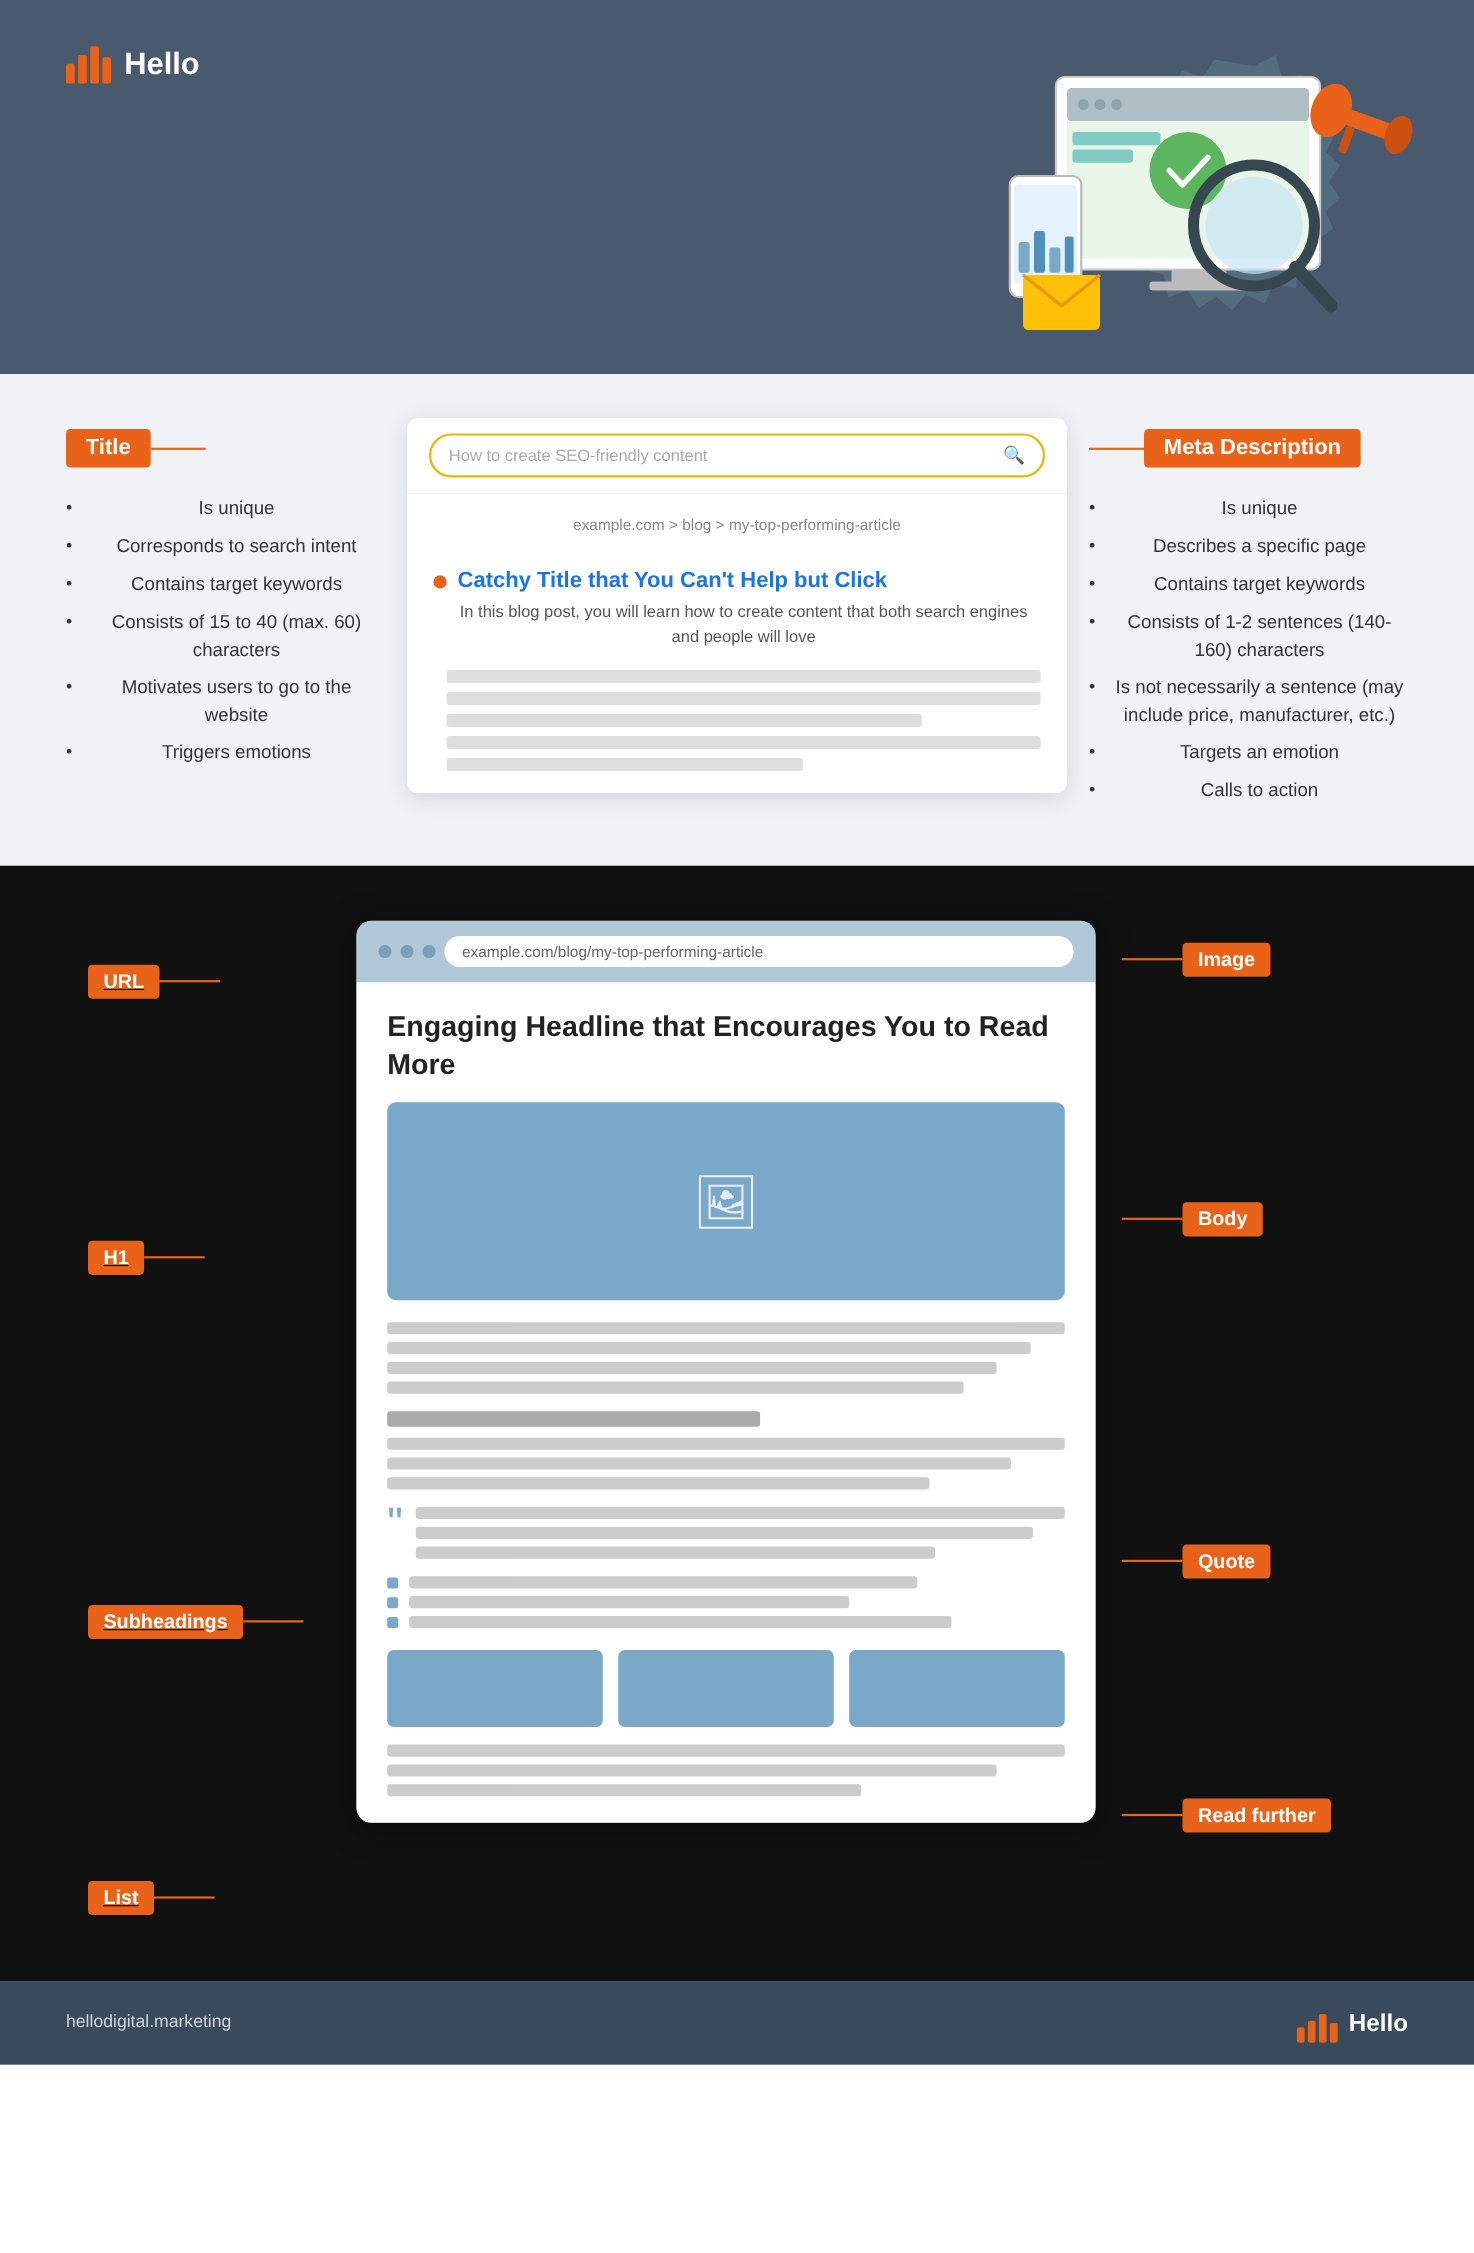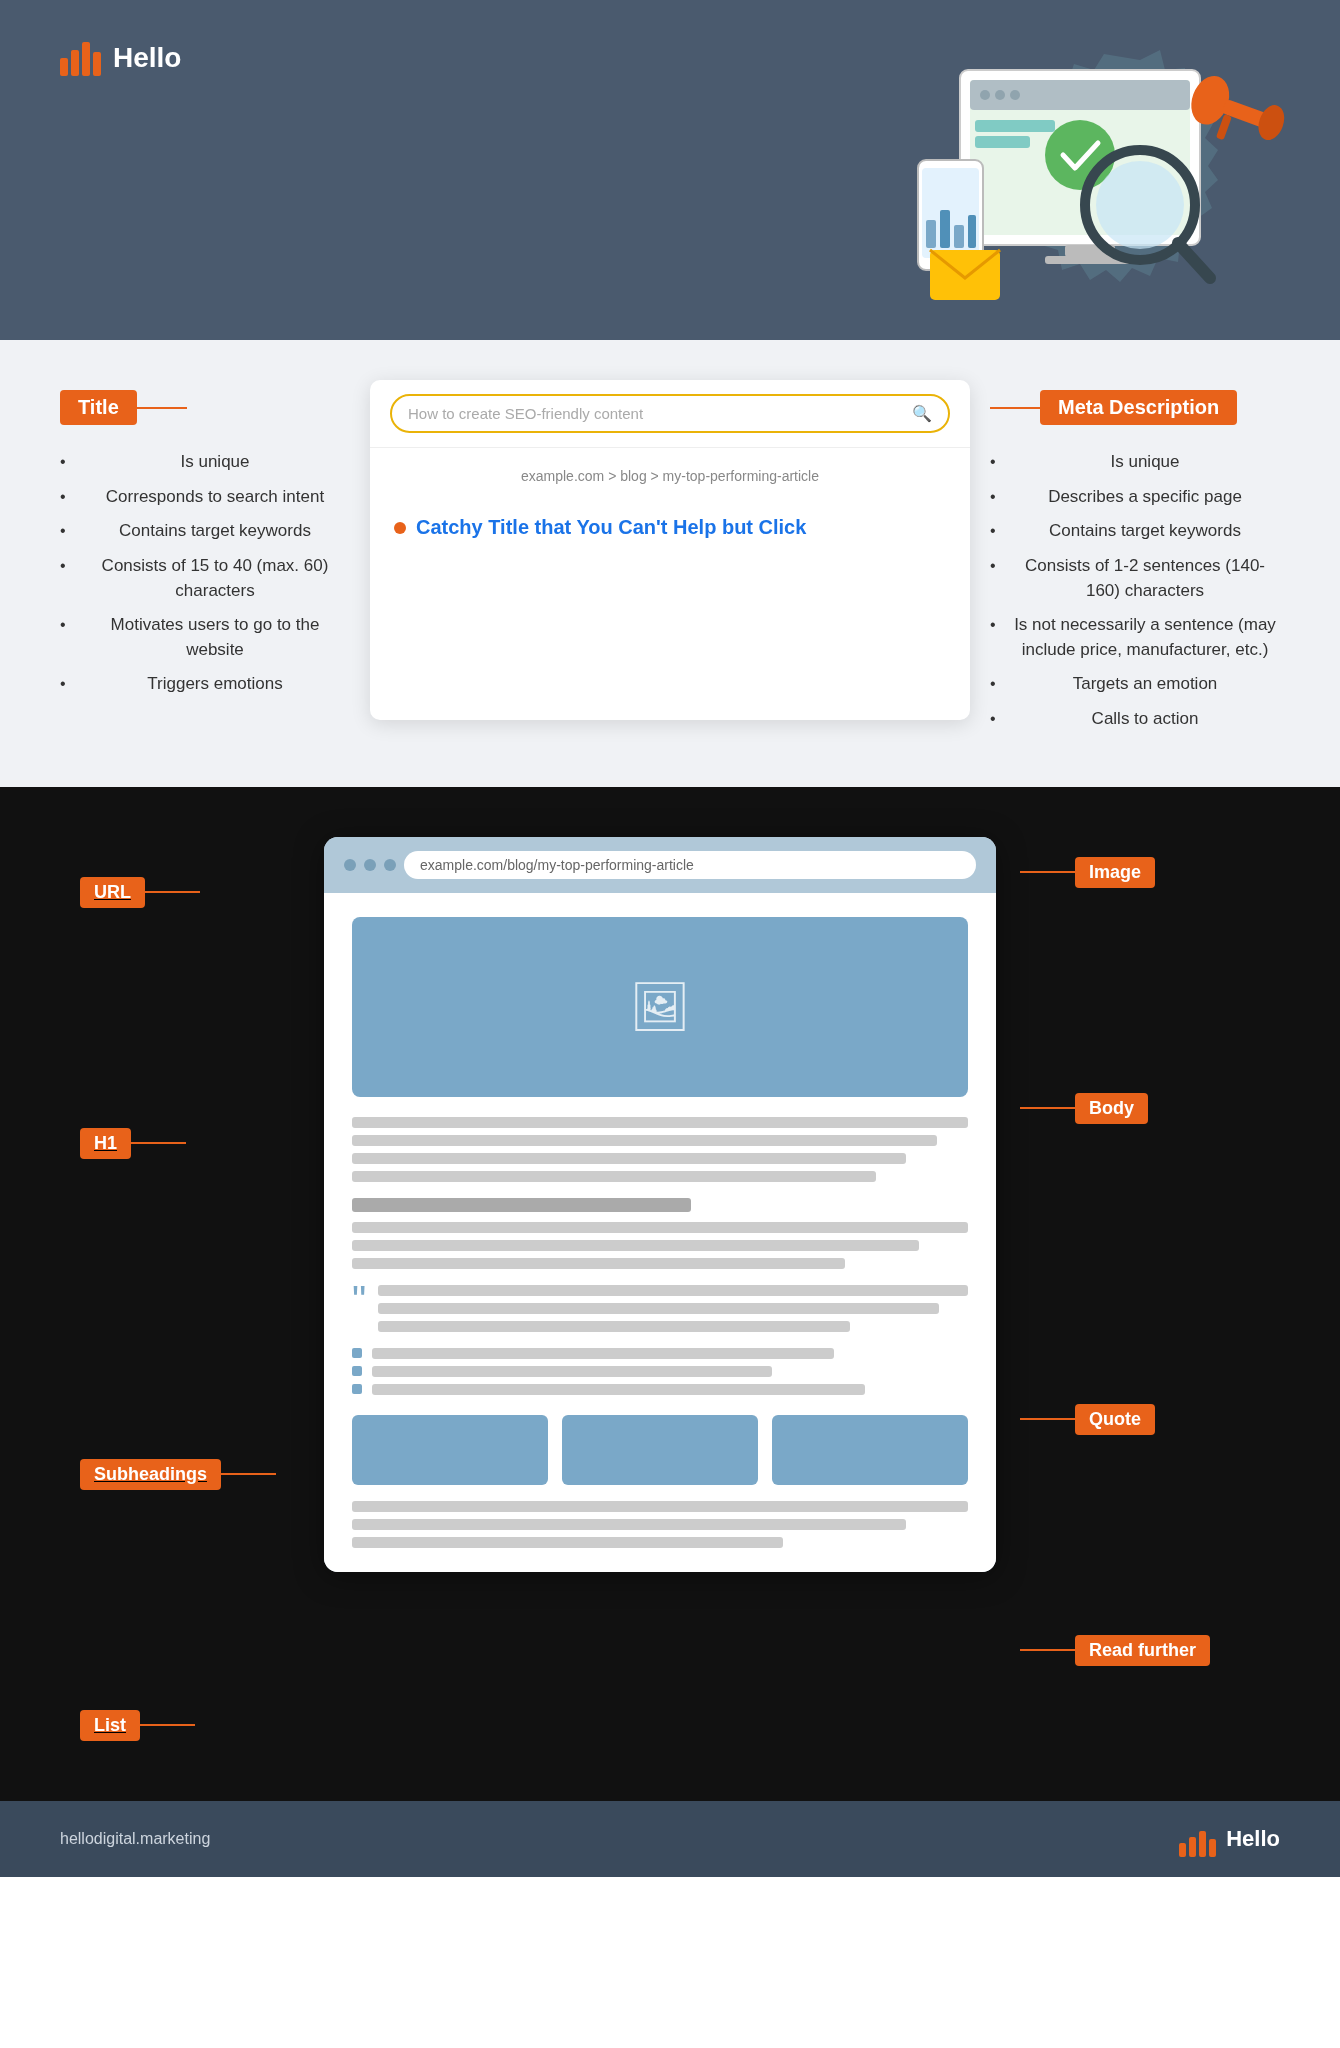--- a/index.html
+++ b/index.html
@@ -477,20 +477,33 @@
             <span style="color:#aaa; font-size:15px;">How to create SEO-friendly content</span>
             <span class="search-icon-char">🔍</span>
           </div>
         </div>
         <div class="browser-content">
           <div class="breadcrumb-line">example.com &gt; blog &gt; my-top-performing-article</div>
           <div style="display:flex; align-items:center; gap:10px; margin-bottom:6px;margin-top:32px;">
             <div style="width:12px;height:12px;background:#e8621a;border-radius:50%; flex-shrink:0;"></div>
             <div class="catchy-title" style="margin-bottom:0;">Catchy Title that You Can't Help but Click</div>
           </div>
+          <div style="display:flex; align-items:flex-start; gap:10px;">
+            <div style="width:2px; flex-shrink:0;"></div>
+            <div>
+              <div class="description-text">In this blog post, you will learn how to create content that both search engines and people will love</div>
+              <div class="gray-lines">
+                <div class="gray-line w100"></div>
+                <div class="gray-line w100"></div>
+                <div class="gray-line w80"></div>
+                <div class="gray-line w100"></div>
+                <div class="gray-line w60"></div>
+              </div>
+            </div>
+          </div>
         </div>
       </div>
     </div>
 
     <div class="mid-right-col">
       <div style="display:flex; align-items:center; gap:0; margin-bottom:20px;">
         <div style="height:2px; background:#e8621a; width:50px;"></div>
         <span class="mid-label-badge">Meta Description</span>
       </div>
       <ul class="bullet-list">
@@ -548,20 +561,21 @@
 
     <div style="padding: 0 24px;">
       <div class="blog-mockup">
         <div class="blog-top-bar">
           <div class="dot-circle"></div>
           <div class="dot-circle"></div>
           <div class="dot-circle"></div>
           <div class="blog-url-bar">example.com/blog/my-top-performing-article</div>
         </div>
         <div class="blog-body">
+          <div class="blog-h1">Engaging Headline that Encourages You to Read More</div>
           <div class="blog-image-placeholder">
             <span class="image-icon">🖼</span>
           </div>
 
           <div class="content-lines">
             <div class="content-line" style="width:100%;"></div>
             <div class="content-line" style="width:95%;"></div>
             <div class="content-line" style="width:90%;"></div>
             <div class="content-line" style="width:85%;"></div>
           </div>

